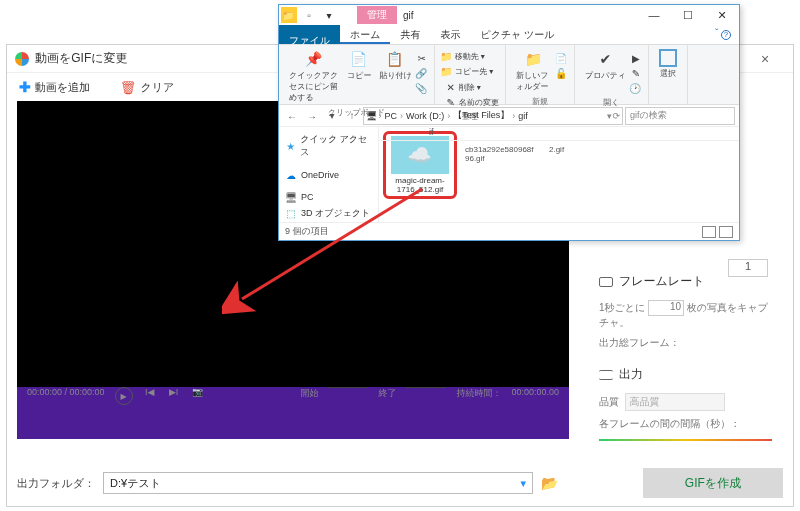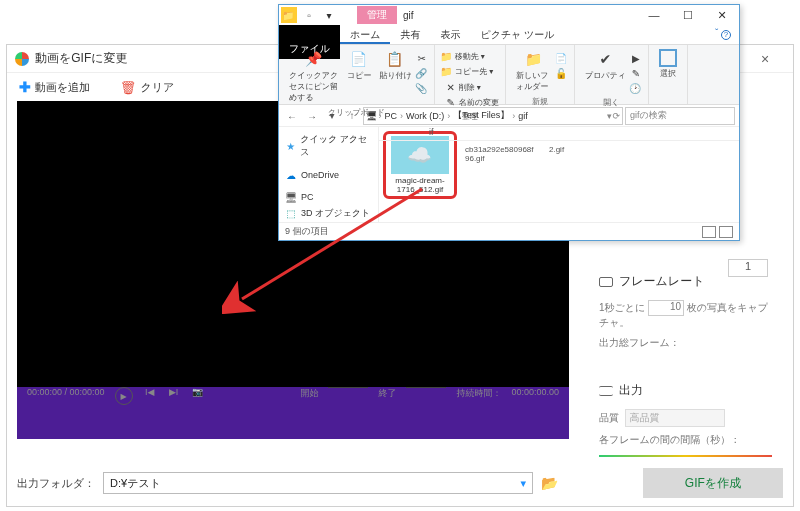--- a/index.html
+++ b/index.html
@@ -13,21 +13,21 @@
 .tb-btn{display:flex;align-items:center;gap:4px;cursor:pointer;font-size:11px}
 .plus-i{color:#1e90ff;font-weight:bold;font-size:14px}
 .trash-i{color:#e74c3c;font-size:13px}
 .video-area{background:#000;height:286px;width:552px;margin-left:10px;position:relative}
 .controls{background:#4c1d95;height:52px;width:552px;margin-left:10px;color:#888;display:flex;align-items:flex-start;padding:0 10px;gap:10px;font-size:9px}
 .controls .time{flex:0 0 auto}
 .ctrl-ic{width:18px;height:18px;border:1px solid #555;border-radius:50%;display:flex;align-items:center;justify-content:center;font-size:8px;color:#888;cursor:pointer}
 .ctrl-plain{width:14px;color:#888;font-size:9px;cursor:pointer;text-align:center}
 .ctrl-spacer{flex:1}
 .right-panel{position:absolute;left:580px;top:56px;width:197px;bottom:70px;padding:8px 12px;color:#555}
-.rp-section{margin-top:32px}
+.rp-section{margin-top:16px}
 .rp-head{display:flex;align-items:center;gap:6px;font-size:12px;color:#333;margin-bottom:10px}
 .rp-ic{width:14px;height:10px;border:1.5px solid #666;border-radius:2px;display:inline-block}
 .rp-row{font-size:10px;color:#777;margin:6px 0}
 .num-input{width:36px;height:16px;border:1px solid #ccc;text-align:right;font-size:10px;padding-right:2px;display:inline-block;vertical-align:middle}
 .qual-sel{width:100px;height:18px;border:1px solid #ddd;background:#f5f5f5;color:#aaa;font-size:10px;padding:0 4px;display:inline-flex;align-items:center}
 .grad-line{height:2px;background:linear-gradient(90deg,#2ecc71,#f1c40f,#e74c3c);margin-top:8px}
 .bottom-bar{position:absolute;left:10px;right:10px;bottom:8px;display:flex;align-items:center;gap:8px}
 .out-label{font-size:11px;color:#444}
 .out-input{flex:1;max-width:430px;height:22px;border:1px solid #bbb;padding:0 6px;font-size:11px;color:#222;display:flex;align-items:center;justify-content:space-between}
 .folder-ic{color:#1e90ff;font-size:14px;cursor:pointer}
@@ -35,21 +35,21 @@
 
 .explorer{position:absolute;left:278px;top:4px;width:462px;height:237px;background:#fff;border:1px solid #5a9fd4;box-shadow:2px 2px 6px rgba(0,0,0,.2);z-index:10}
 .ex-titlebar{height:20px;background:#fff;display:flex;align-items:center;font-size:10px}
 .ex-tb-ic{width:16px;height:16px;margin:0 2px;display:inline-flex;align-items:center;justify-content:center;font-size:10px}
 .ex-tb-ic.fold{background:#ffcc33}
 .ex-tb-tab{background:#ee88aa;color:#fff;padding:2px 10px;margin-left:18px}
 .ex-tb-title{margin-left:6px;color:#333}
 .ex-winbtns{margin-left:auto;display:flex}
 .ex-winbtn{width:34px;text-align:center;font-size:11px;color:#333;cursor:pointer}
 .ex-menu{height:20px;display:flex;align-items:stretch;font-size:10px;border-bottom:1px solid #ddd}
-.ex-menu-file{background:#000000;color:#fff;padding:17px 10px}
+.ex-menu-file{background:#0369a1;color:#fff;padding:9px 10px}
 .ex-menu-item{padding:3px 10px;color:#333;cursor:pointer}
 .ex-menu-item.active{border-bottom:2px solid #2573c6}
 .ex-help{margin-left:auto;padding:3px 8px;color:#2573c6}
 .ex-ribbon{height:60px;background:#f5f6f7;border-bottom:1px solid #ddd;display:flex}
 .rb-group{border-right:1px solid #e0e0e0;padding:2px 6px;display:flex;flex-direction:column;justify-content:space-between}
 .rb-big{display:flex;flex-direction:column;align-items:center;gap:1px;font-size:8px;color:#444;padding:2px 4px;cursor:pointer}
 .rb-ic{width:20px;height:20px;display:flex;align-items:center;justify-content:center;font-size:14px}
 .rb-label{font-size:8px;color:#666;text-align:center;padding-top:2px}
 .rb-col{display:flex;flex-direction:column;gap:1px;font-size:8px;color:#444}
 .rb-item{display:flex;align-items:center;gap:2px;cursor:pointer;height:14px}

